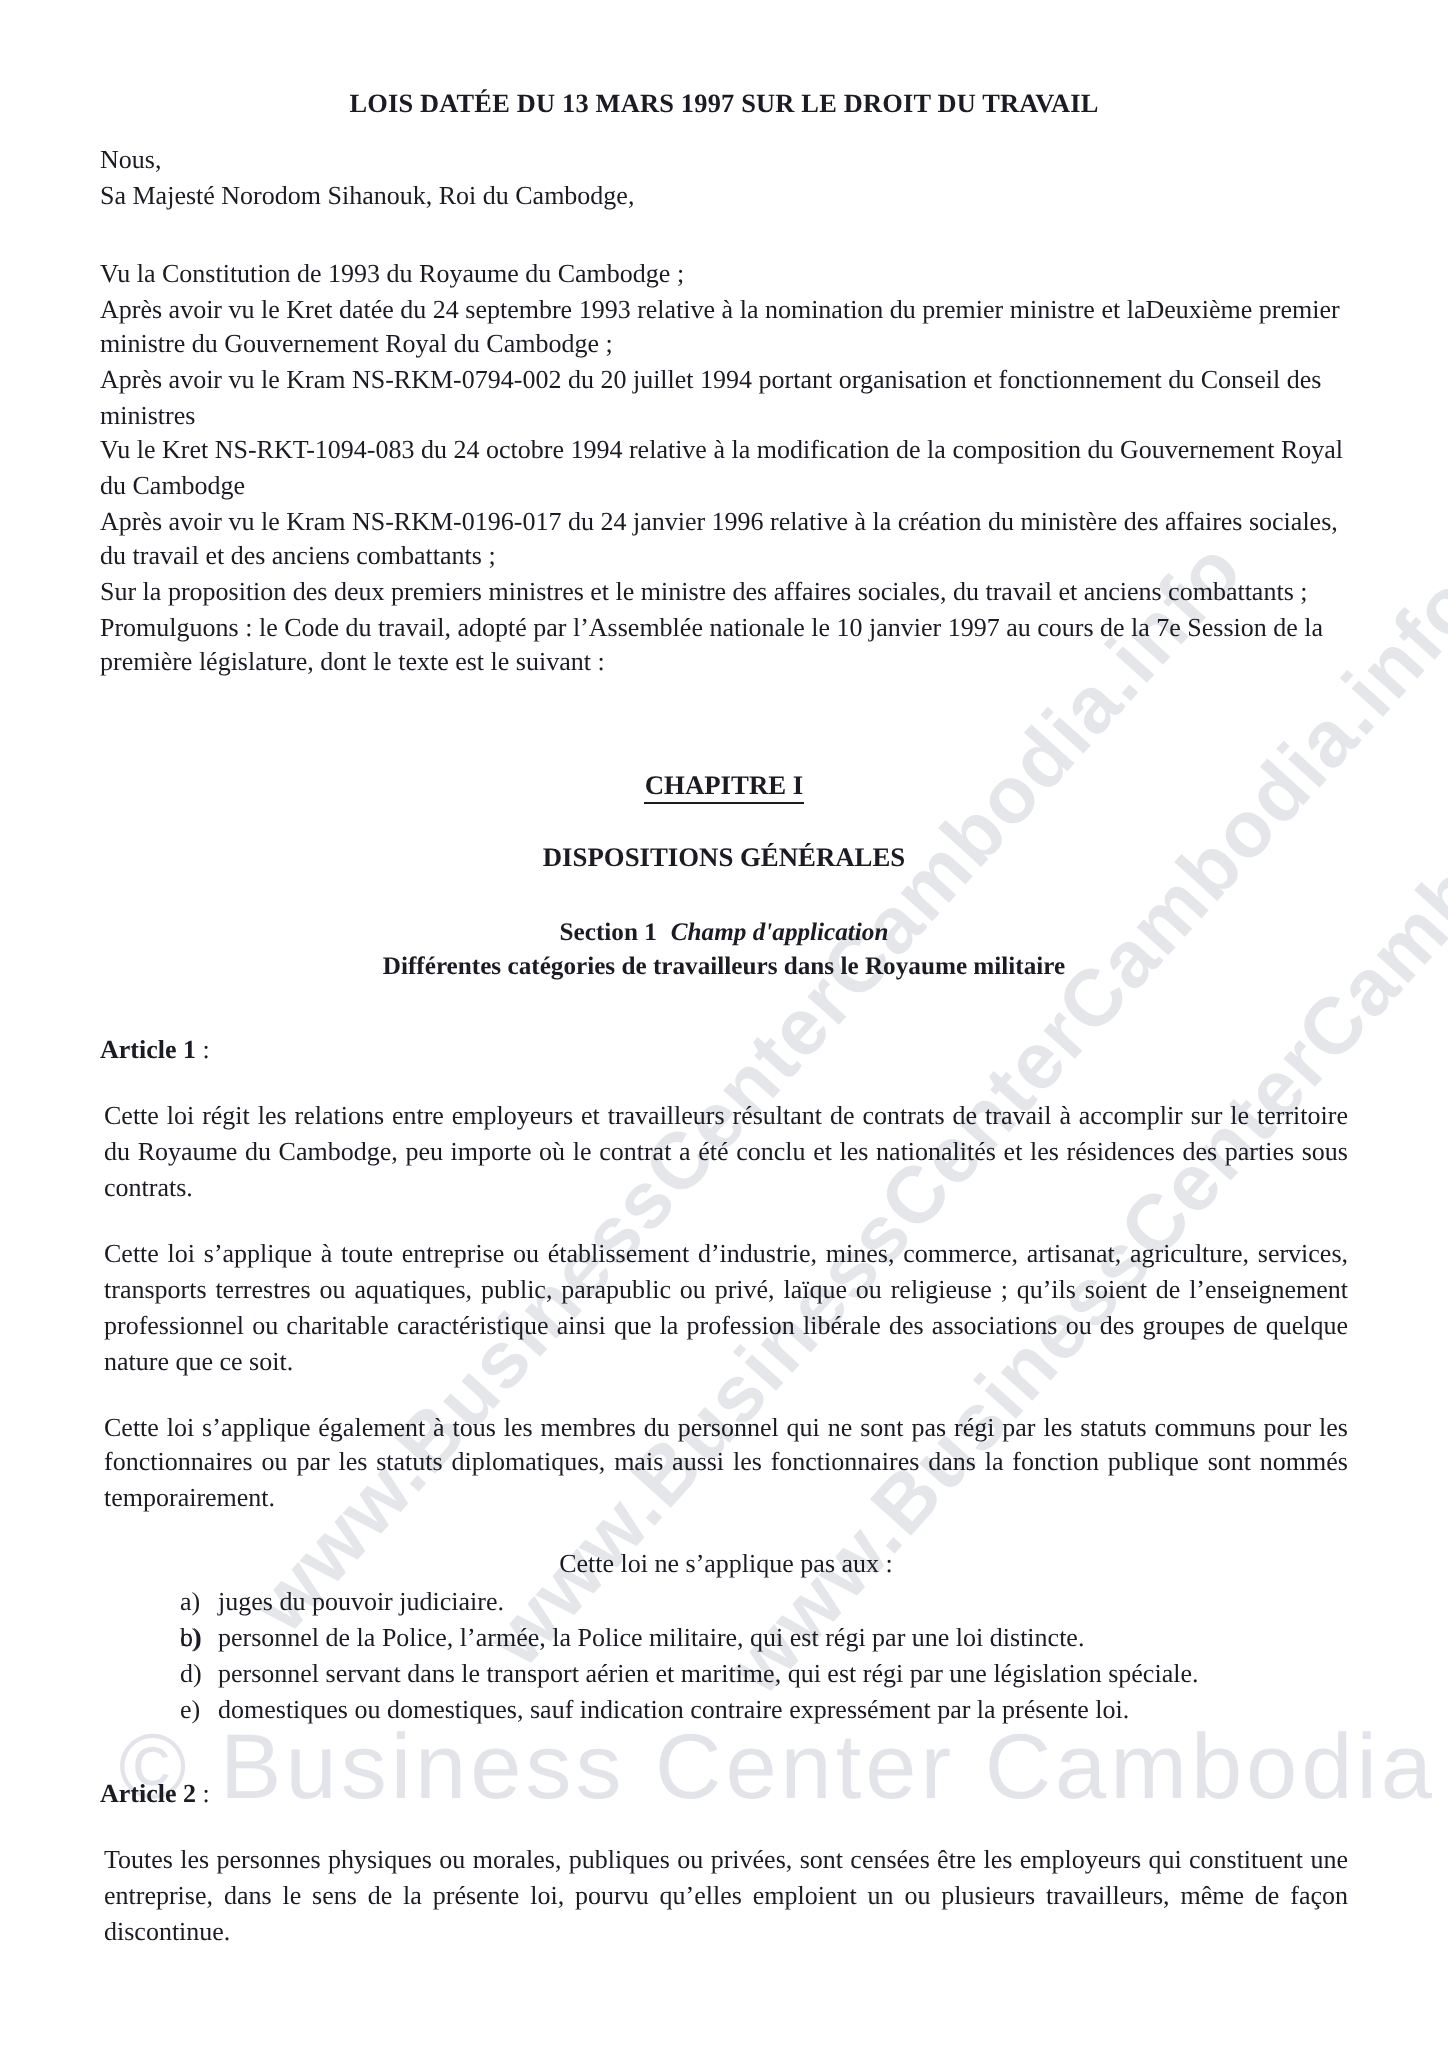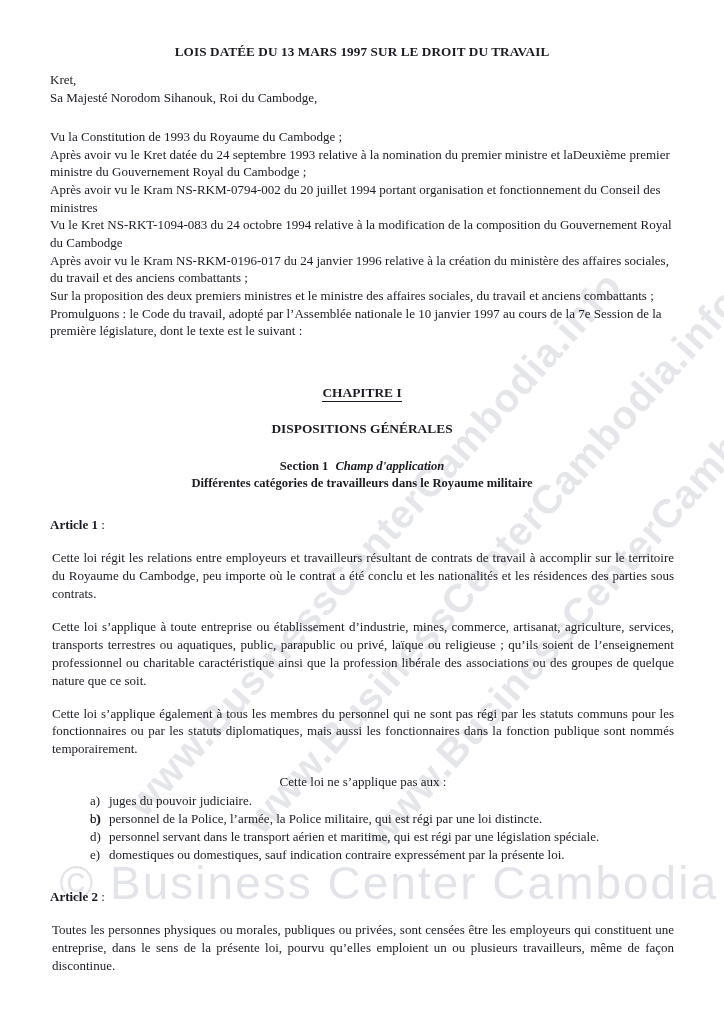--- a/index.html
+++ b/index.html
@@ -192,21 +192,21 @@
     <div class="wm-diag wm-d2">www.BusinessCenterCambodia.info</div>
     <div class="wm-diag wm-d3">www.BusinessCenterCambodia.info</div>
     <div class="wm-band">© Business Center Cambodia</div>
   </div>
 
   <div class="frame">
 
     <div class="doc-title">LOIS DATÉE DU 13 MARS 1997 SUR LE DROIT DU TRAVAIL</div>
 
     <div class="salutation">
-      <div>Kret,</div>
+      <div>Nous,</div>
       <div>Sa Majesté Norodom Sihanouk, Roi du Cambodge,</div>
     </div>
 
     <div class="whereas">
       <p>Vu la Constitution de 1993 du Royaume du Cambodge ;</p>
       <p>Après avoir vu le Kret datée du 24 septembre 1993 relative à la nomination du premier ministre et laDeuxième premier ministre du Gouvernement Royal du Cambodge ;</p>
       <p>Après avoir vu le Kram NS-RKM-0794-002 du 20 juillet 1994 portant organisation et fonctionnement du Conseil des ministres</p>
       <p>Vu le Kret NS-RKT-1094-083 du 24 octobre 1994 relative à la modification de la composition du Gouvernement Royal du Cambodge</p>
       <p>Après avoir vu le Kram NS-RKM-0196-017 du 24 janvier 1996 relative à la création du ministère des affaires sociales, du travail et des anciens combattants ;</p>
       <p>Sur la proposition des deux premiers ministres et le ministre des affaires sociales, du travail et anciens combattants ;</p>

